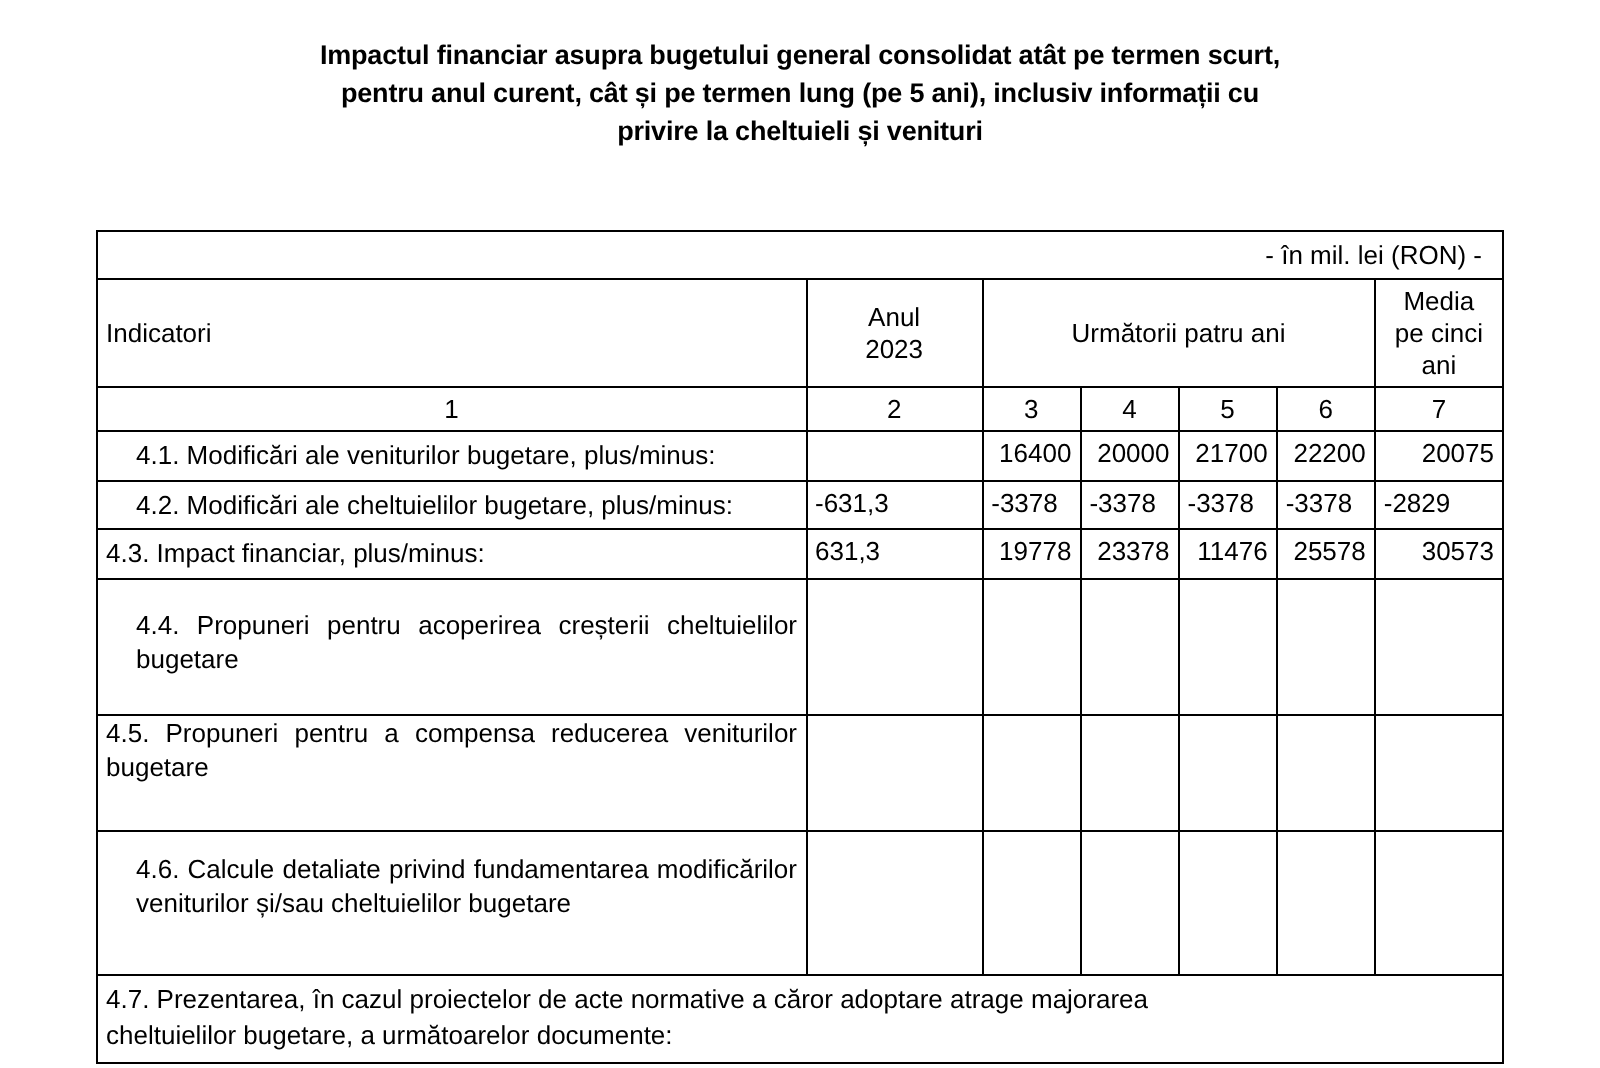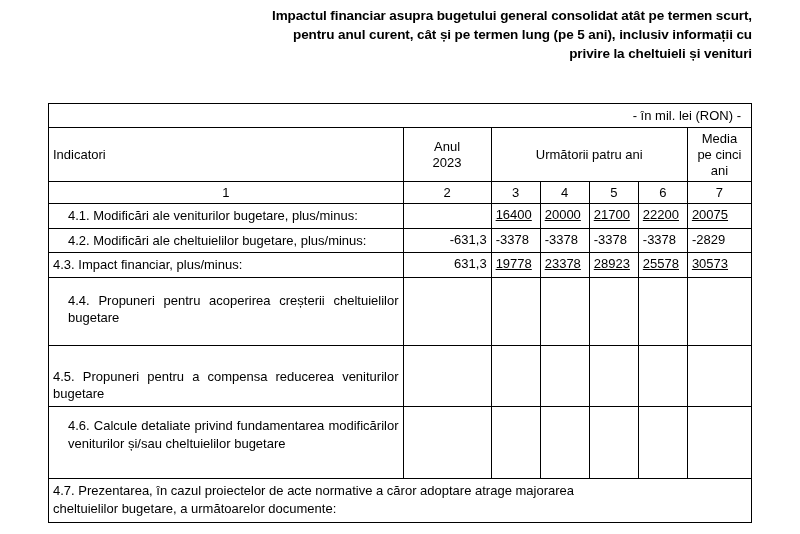--- a/index.html
+++ b/index.html
@@ -15,26 +15,26 @@
     overflow: hidden;
   }
   .page {
     width: 800px;
     height: 534px;
     position: relative;
     box-sizing: border-box;
     padding: 0 48px;
   }
   .doc-title {
-    text-align: right;
+    text-align: center;
     font-weight: bold;
     font-size: 13.5px;
     line-height: 1.42;
     padding-top: 6px;
-    margin: 0 0 10px 0;
+    margin: 12px 0 10px 0;
     letter-spacing: -0.1px;
   }
   .doc-title .tline {
     display: block;
   }
   .unit-line {
     border: 1px solid #000;
     border-bottom: none;
     box-sizing: border-box;
     text-align: right;
@@ -80,30 +80,29 @@
     text-align-last: left;
     line-height: 1.35;
     padding-left: 6px;
     padding-right: 6px;
   }
   .ind-cell.just {
     text-align: justify;
     padding-left: 19px;
   }
   .num {
-    text-align: left;
-    text-decoration: underline;
+    text-align: right;
   }
   .numleft {
     text-align: left;
     padding-left: 6px;
     margin-left: 20px;
   }
   .numright {
-    text-align: right;
+    text-align: left;
     padding-right: 8px;
     margin-top: 48px;
   }
   .tall-4-4 { height: 68px; }
   .tall-4-5 { height: 58px; }
   .tall-4-6 { height: 72px; }
   .blank-cell { }
   .row-47 td {
     text-align: left;
     line-height: 1.38;
@@ -178,37 +177,37 @@
         <td class="numleft">-3378</td>
         <td class="numleft">-3378</td>
         <td class="numleft">-2829</td>
       </tr>
 
       <tr>
         <td class="ind-cell">4.3. Impact financiar, plus/minus:</td>
         <td class="numright">631,3</td>
         <td class="num">19778</td>
         <td class="num">23378</td>
-        <td class="num">28923</td>
+        <td class="num">11476</td>
         <td class="num">25578</td>
         <td class="num">30573</td>
       </tr>
 
       <tr class="tall-4-4">
         <td class="ind-cell just" style="padding-top:14px;">4.4.  Propuneri pentru acoperirea creșterii cheltuielilor bugetare</td>
         <td class="blank-cell"></td>
         <td class="blank-cell"></td>
         <td class="blank-cell"></td>
         <td class="blank-cell"></td>
         <td class="blank-cell"></td>
         <td class="blank-cell"></td>
       </tr>
 
       <tr class="tall-4-5">
-        <td class="ind-cell" style="padding-top:22px;">4.5. Propuneri pentru a compensa reducerea veniturilor bugetare</td>
+        <td class="ind-cell" style="padding-top:0;">4.5. Propuneri pentru a compensa reducerea veniturilor bugetare</td>
         <td class="blank-cell"></td>
         <td class="blank-cell"></td>
         <td class="blank-cell"></td>
         <td class="blank-cell"></td>
         <td class="blank-cell"></td>
         <td class="blank-cell"></td>
       </tr>
 
       <tr class="tall-4-6">
         <td class="ind-cell just" style="padding-top:10px;">4.6.  Calcule detaliate privind fundamentarea modificărilor veniturilor și/sau cheltuielilor bugetare</td>

